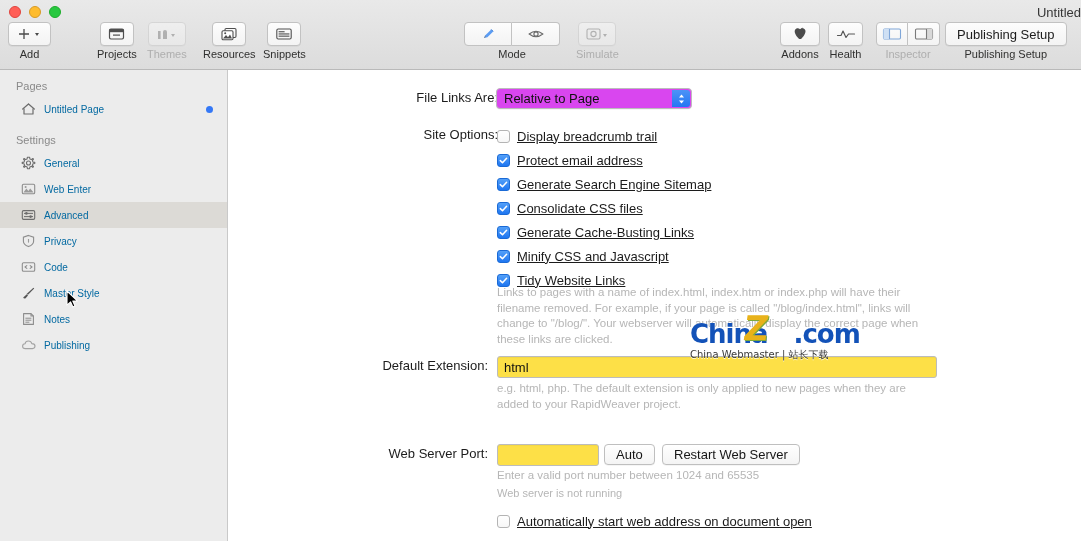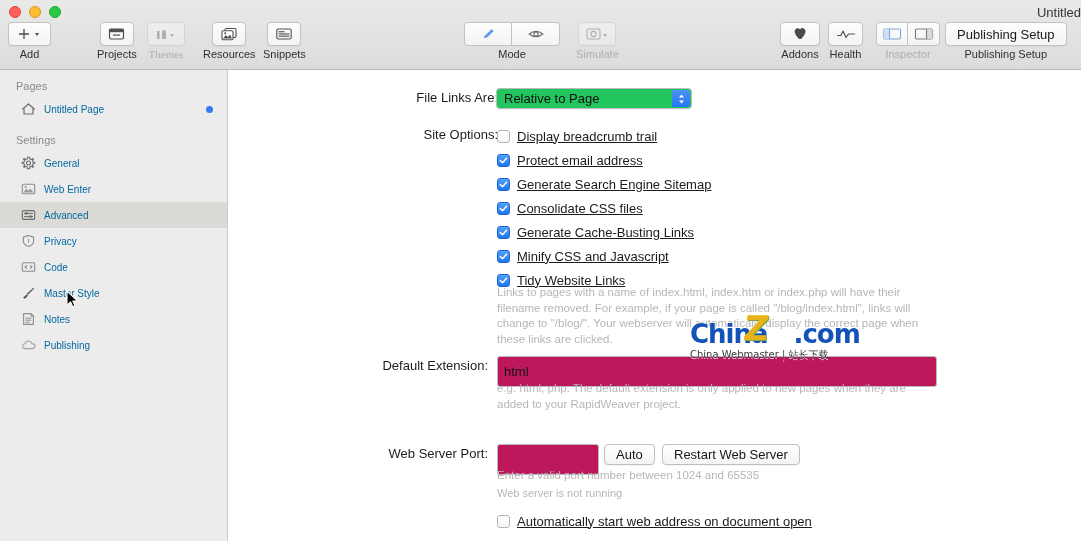--- a/index.html
+++ b/index.html
@@ -116,21 +116,21 @@
   .frow { position:absolute; display:flex; }
   .flabel {
     width:0; text-align:right;
     font-size:13px; color:#1c1c1c;
     white-space:nowrap;
   }
 
   .popup {
     position:relative;
     width:196px; height:21px;
-    background:#22c55e;
+    background:#d946ef;
     border:1px solid #bcbcbc;
     border-radius:4px;
     display:flex; align-items:center;
     padding-left:7px;
     font-size:13px; color:#111;
     box-shadow:0 0.5px 0.5px rgba(0,0,0,0.07);
   }
   .popup .arrowbox {
     position:absolute; right:1px; top:1px; bottom:1px;
     width:18px; border-radius:0 3px 3px 0;
@@ -151,21 +151,21 @@
     display:flex; align-items:center; justify-content:center;
   }
   .cb-label { font-size:13px; color:#1b1b1b; white-space:nowrap; }
 
   .helptext {
     font-size:11.5px; color:#b6b6b6; line-height:15.5px;
     width:442px;
   }
 
   .textfield {
-    height:31px; background:#be185d;
+    height:22px; background:#fde047;
     border:1px solid #bcbcbc; border-radius:3px;
     display:flex; align-items:center;
     padding-left:6px; font-size:13px; color:#111;
     box-shadow:inset 0 1px 1px rgba(0,0,0,0.04);
   }
 
   .btn {
     height:21px;
     background:linear-gradient(180deg,#ffffff,#f4f4f4);
     border:1px solid #bfbfbf; border-radius:4px;
@@ -241,21 +241,21 @@
         <svg width="17" height="14" viewBox="0 0 17 14">
           <rect x="1.5" y="2" width="14" height="10" rx="1.4" fill="none" stroke="#4f4f4f" stroke-width="1.2"></rect>
           <rect x="1.5" y="2" width="14" height="3.2" fill="#4f4f4f"></rect>
           <rect x="5" y="7.5" width="7" height="1.2" fill="#4f4f4f"></rect>
         </svg>
       </span>
     </div>
     <div class="tb-label">Projects</div>
   </div>
 
-  <div class="tb-item" style="left:147px;font-family:Liberation Serif, serif;">
+  <div class="tb-item" style="left:147px;">
     <div class="tb-btn dim" style="width:38px;">
       <span>
         <svg width="22" height="14" viewBox="0 0 22 14">
           <rect x="2" y="4" width="2.6" height="8" fill="#6d6d6d"></rect>
           <path d="M7 12 L7 5 Q7 3 9 3 Q11 3 11 5 L11 12 Z" fill="#6d6d6d"></path>
           <path d="M15 7 L19 7 L17 10 Z" fill="#6d6d6d"></path>
         </svg>
       </span>
     </div>
     <div class="tb-label dim">Themes</div>

